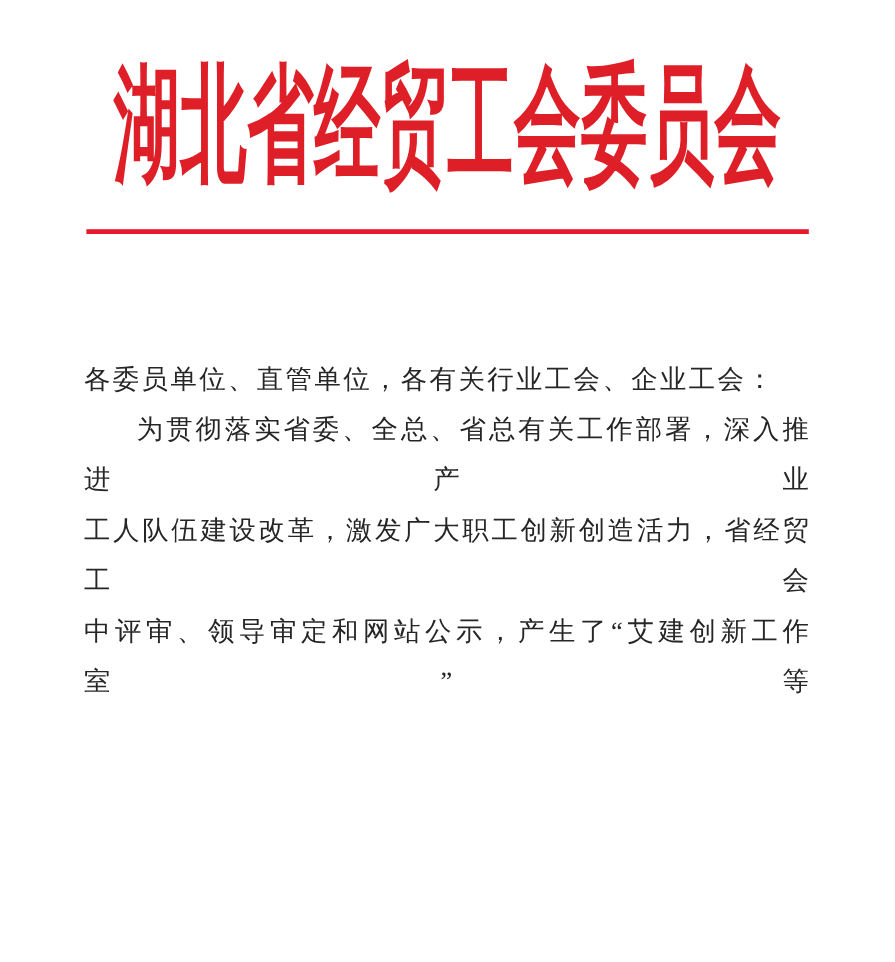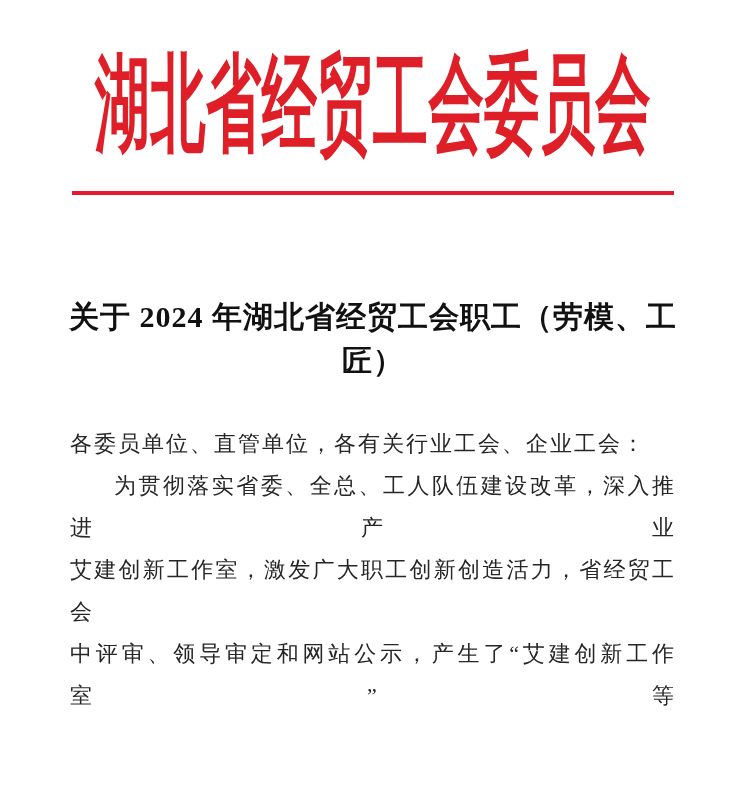--- a/index.html
+++ b/index.html
@@ -87,24 +87,23 @@
 <div class="page">
 
   <div class="org-header">
     <span class="org-title">湖北省经贸工会委员会</span>
   </div>
 
 
   <div class="red-rule"></div>
 
   <div class="doc-title">
-    <div>关于 2024 年湖北省经贸工会职工（劳模、工匠）</div>
   </div>
 
   <div class="body-text">
     <div class="body-line">各委员单位、直管单位，各有关行业工会、企业工会：</div>
-    <div class="body-line indent just">为贯彻落实省委、全总、工人队伍建设改革，深入推进产业</div>
-    <div class="body-line just">艾建创新工作室，激发广大职工创新创造活力，省经贸工会</div>
+    <div class="body-line indent just">为贯彻落实省委、全总、省总有关工作部署，深入推进产业</div>
+    <div class="body-line just">工人队伍建设改革，激发广大职工创新创造活力，省经贸工会</div>
     <div class="body-line just">中评审、领导审定和网站公示，产生了“艾建创新工作室”等</div>
 
   </div>
 
 </div>
 
 </body></html>

